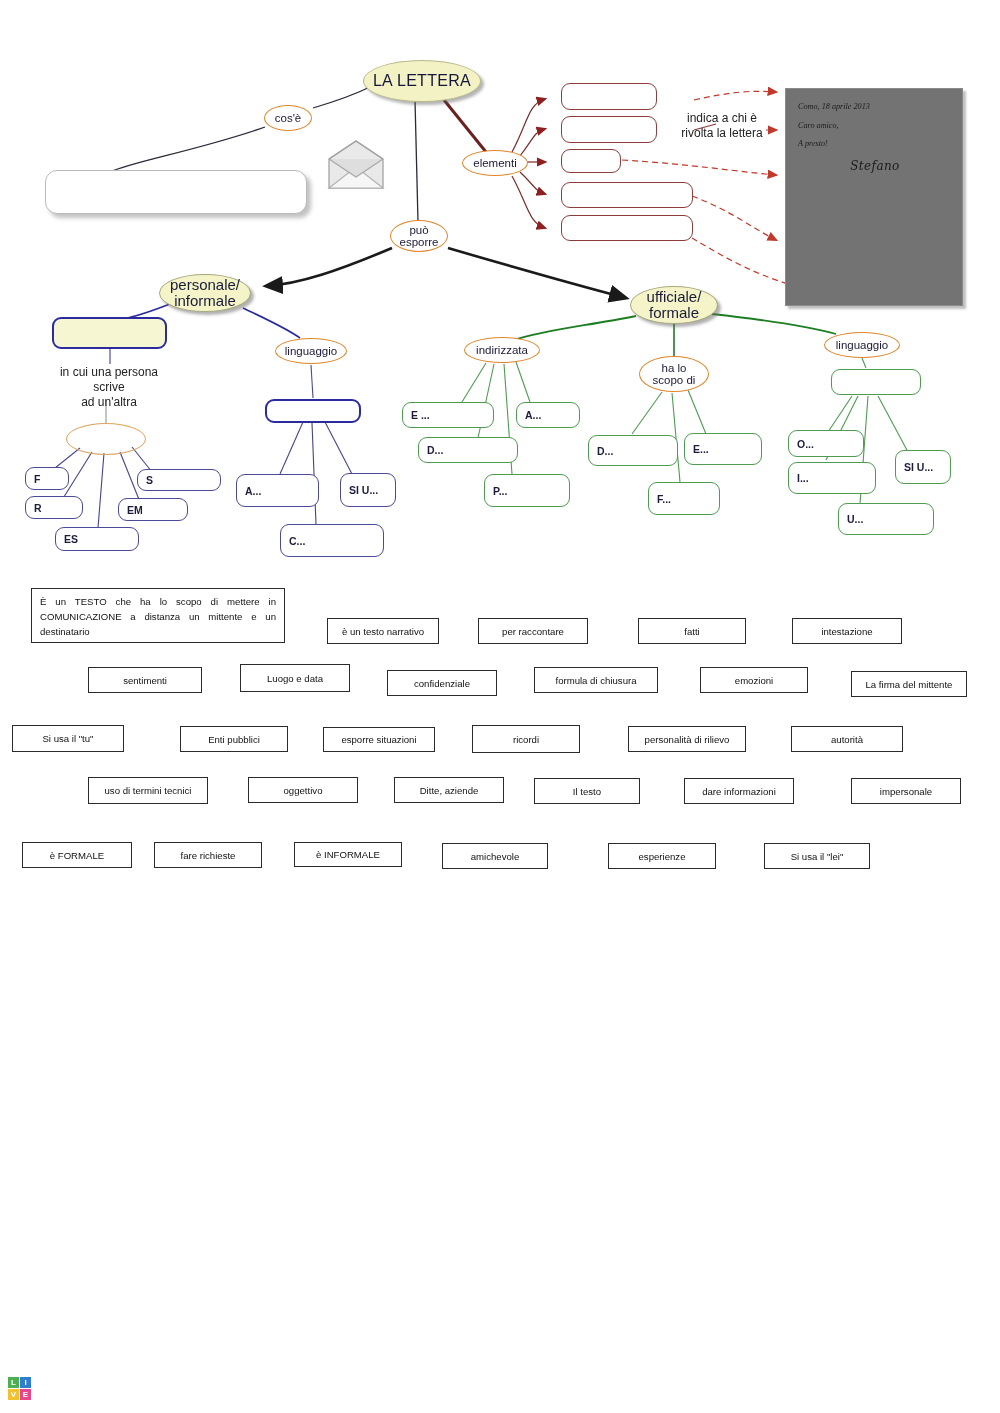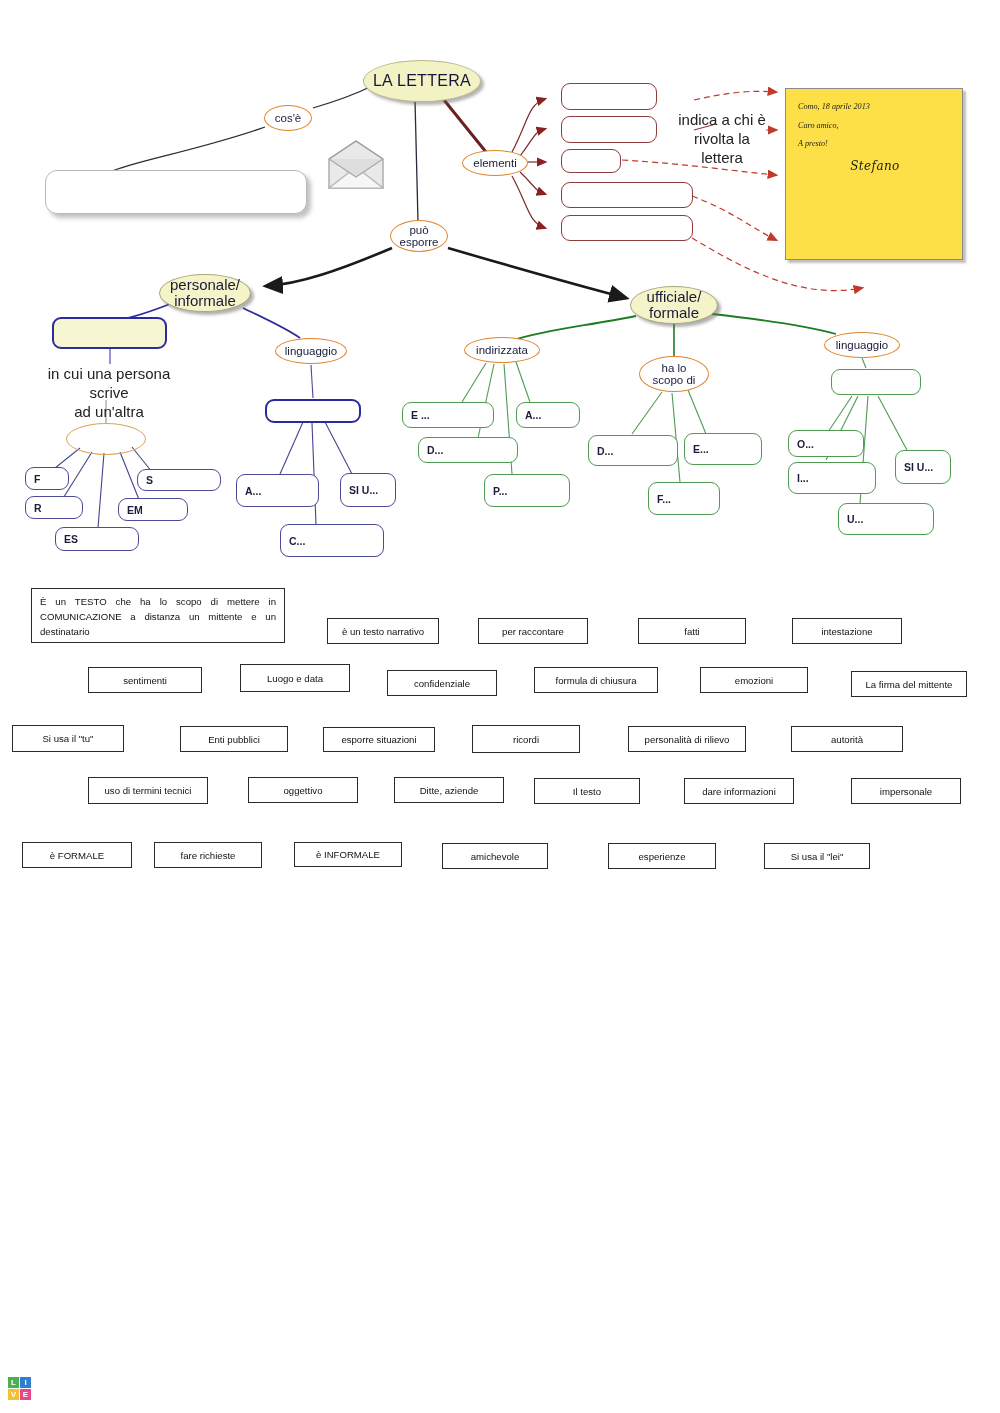--- a/index.html
+++ b/index.html
@@ -61,28 +61,28 @@
     border: 2.2px solid #2b2b9e; background:#f6f6d2;
   }
   .rbox-green  { border: 1.2px solid #4e9b51; }
   .rbox-lbl {
     position: absolute; left: 8px; top: 50%; transform: translateY(-50%);
     font-size: 10.5px; font-weight: bold; color: #1c1c3c;
   }
 
   
   .plabel {
-    position: absolute; font-size: 15px; color: #222; text-align: center;
+    position: absolute; font-size: 12px; color: #222; text-align: center;
     line-height: 1.25; white-space: pre-line;
   }
 
   
   #letter-card {
-    position: absolute; left: 785px; top: 88px; width: 178px; height: 172px;
-    background: #fde047; border: 1px solid #8a8a8a;
+    position: absolute; left: 785px; top: 88px; width: 178px; height: 218px;
+    background: #737373; border: 1px solid #8a8a8a;
     box-shadow: 3px 3px 2px rgba(130,130,130,.5);
     padding: 12px 10px 21px 12px;
     font-family: "Liberation Serif", serif;
     font-style: italic; font-size: 8.2px; color: #1b1b1b; line-height: 1.42;
   }
   #letter-card p { margin: 0 0 7px 0; }
   #letter-sign {
     font-family: "DejaVu Serif", serif;
     font-style: italic; font-size: 12px; text-align: center;
     margin-top: 8px; letter-spacing: .4px;

